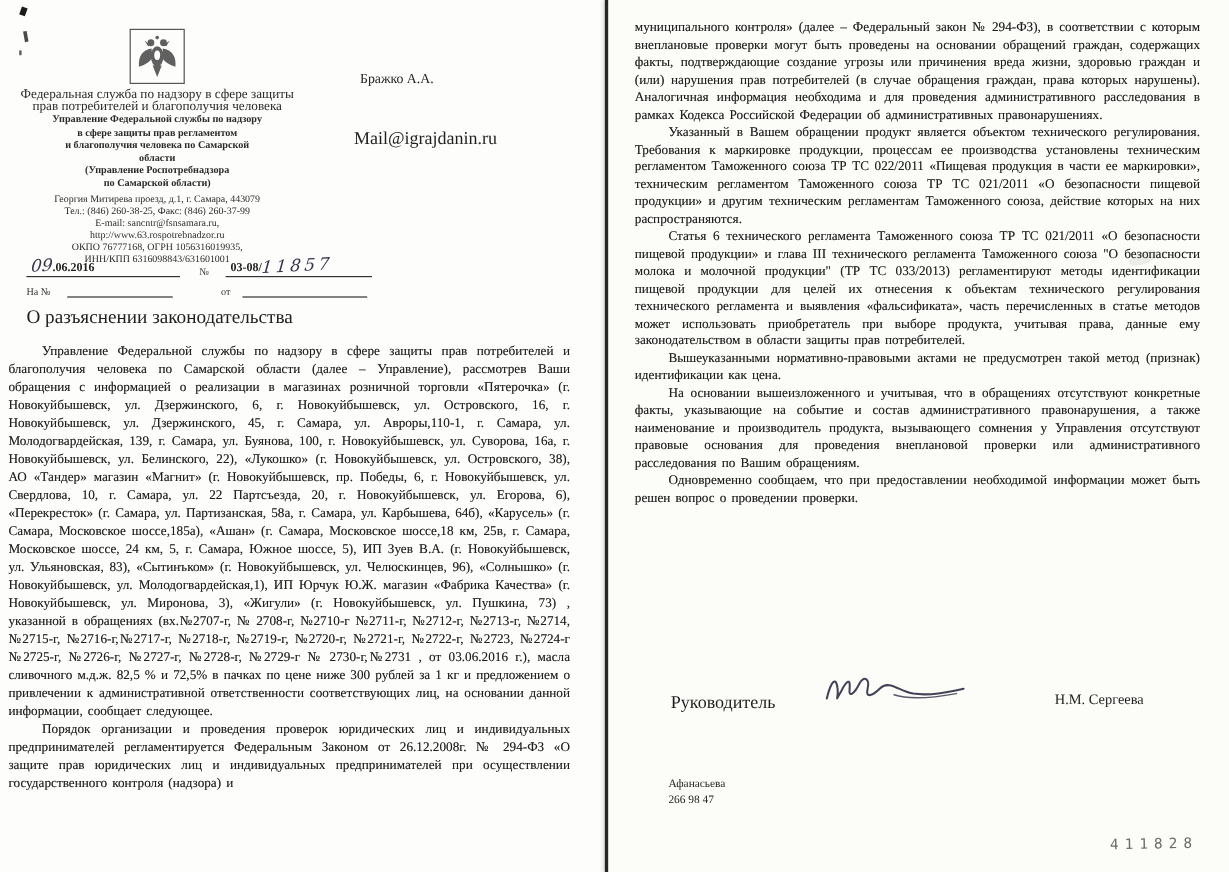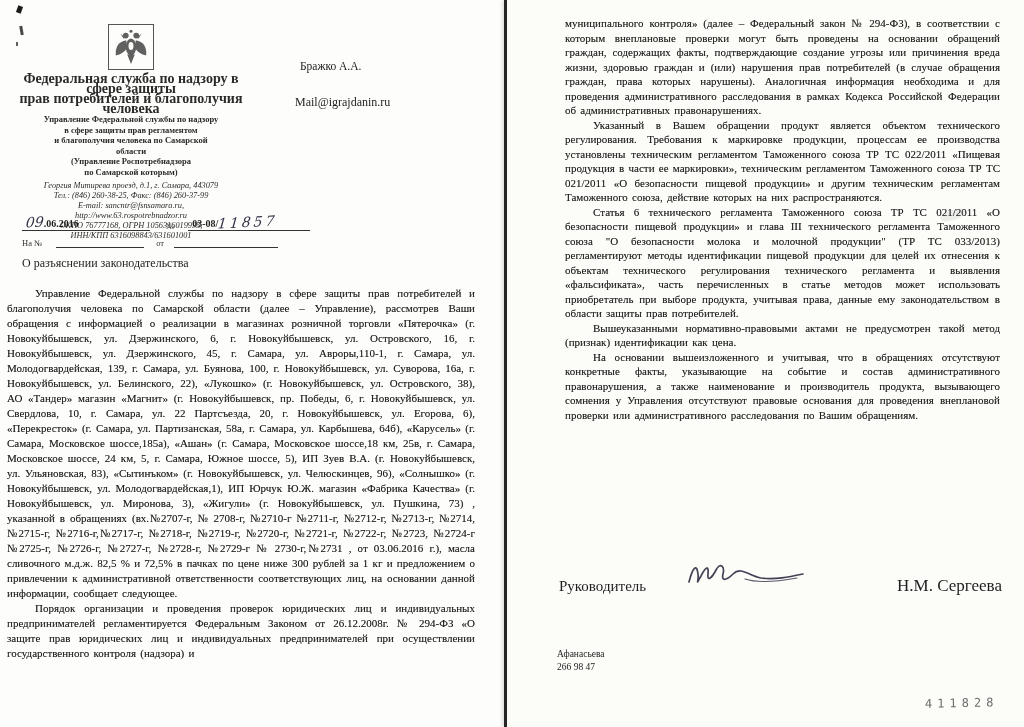--- a/index.html
+++ b/index.html
@@ -7,54 +7,54 @@
           font-family:"Liberation Serif", serif;color:#1e1e1e;}
   .page{position:absolute;top:0;height:727px;background:#fdfdfb;}
   .page-left{left:0;width:505px;}
   .page-right{left:507px;width:517px;background:#fcfcf9;}
   .divider{position:absolute;left:504px;top:0;width:3px;height:727px;background:#262626;
            box-shadow:-2px 0 3px rgba(0,0,0,.12), 2px 0 3px rgba(0,0,0,.10);}
   
   .letterhead{position:absolute;left:12px;top:24px;width:238px;text-align:center;color:#2a2a2a;}
   .emblem{width:44px;height:44px;border:1px solid #555;margin:0 auto 4px auto;
           display:flex;align-items:center;justify-content:center;background:#fdfdfb;}
-  .lh-reg{font-size:14px;line-height:10px;font-weight:bold;}
+  .lh-reg{font-size:11px;line-height:10px;}
   .lh-bold{font-size:8.5px;line-height:10.5px;font-weight:bold;}
-  .lh-addr{margin-top:4px;font-size:8.3px;line-height:10px;font-style:italic;}
+  .lh-addr{margin-top:4px;font-size:8.3px;line-height:10px;}
   
   .addr-name{position:absolute;left:300px;top:60px;font-size:11.5px;}
-  .addr-email{position:absolute;left:295px;top:95px;font-size:12px;}
+  .addr-email{position:absolute;left:295px;top:108px;font-size:15px;}
   
   .ref1{position:absolute;left:22px;top:216px;font-size:10px;white-space:nowrap;}
   .seg{display:inline-block;border-bottom:1px solid #333;padding:0 6px 1px 4px;}
   .seg1{width:118px;}
   .seg2{width:112px;margin-left:14px;}
   .numsign{display:inline-block;margin-left:16px;font-size:8.5px;color:#444;vertical-align:bottom;}
   .hand{display:inline-block;font-family:"DejaVu Serif", serif;font-style:italic;
         font-size:14px;color:#33334a;transform:rotate(-3deg) skewX(-8deg);line-height:12px;}
   .hand-num{letter-spacing:3px;}
   .bold{font-weight:bold;}
   .ref2{position:absolute;left:22px;top:238px;font-size:8.5px;color:#333;white-space:nowrap;}
   .uline{display:inline-block;border-bottom:1px solid #333;height:9px;vertical-align:bottom;}
   .u1{width:88px;margin-left:14px;}
   .u2{width:104px;margin-left:10px;}
-  .ot{margin-left:12px;}
-  .subject{position:absolute;left:22px;top:256px;font-size:12px;}
+  .ot{margin-left:40px;}
+  .subject{position:absolute;left:22px;top:256px;font-size:16px;}
   
   .body1{position:absolute;left:7px;top:286px;width:468px;}
   .body2{position:absolute;left:22px;top:16px;width:471px;}
   .body1 p,.body2 p{margin:0;font-size:11px;line-height:15px;text-align:justify;
                     text-indent:28px;word-spacing:1.5px;
                     text-shadow:0 0 .45px rgba(25,25,25,.45);}
-  .body2 p{line-height:14.5px;margin-left:36px;}
+  .body2 p{line-height:14.5px;}
   .body2 p.cont{text-indent:0;}
   
   .sig-title{position:absolute;left:52px;top:578px;font-size:15px;}
   .sig-scribble{position:absolute;left:178px;top:552px;}
-  .sig-name{position:absolute;left:390px;top:576px;font-size:17px;font-family:Liberation Serif, serif;}
+  .sig-name{position:absolute;left:372px;top:576px;font-size:12px;font-family:Liberation Serif, serif;}
   .executor{position:absolute;left:50px;top:648px;font-size:9.5px;line-height:13px;}
   .stamp{position:absolute;left:418px;top:696px;font-family:"DejaVu Sans Mono", monospace;
          font-size:12px;letter-spacing:5px;color:#5c5c5c;transform:rotate(-1deg);opacity:.9;}
   
   .speck{position:absolute;background:#1b1b1b;}
   .sp1{left:17px;top:6px;width:5px;height:7px;transform:rotate(20deg);}
   .sp2{left:20px;top:26px;width:3px;height:9px;transform:rotate(-10deg);opacity:.8;}
   .sp3{left:16px;top:42px;width:2px;height:4px;opacity:.7;}
   .smudge{position:absolute;border-radius:50%;background:rgba(120,120,120,.12);}
   .sm1{left:940px;top:210px;width:26px;height:10px;transform:rotate(-20deg);}
@@ -86,21 +86,21 @@
       <div class="lh-reg">
         <div>Федеральная служба по надзору в сфере защиты</div>
         <div>прав потребителей и благополучия человека</div>
       </div>
       <div class="lh-bold">
         <div>Управление Федеральной службы по надзору</div>
         <div>в сфере защиты прав регламентом</div>
         <div>и благополучия человека по Самарской</div>
         <div>области</div>
         <div>(Управление Роспотребнадзора</div>
-        <div>по Самарской которым)</div>
+        <div>по Самарской области)</div>
       </div>
       <div class="lh-addr">
         <div>Георгия Митирева проезд, д.1, г. Самара, 443079</div>
         <div>Тел.: (846) 260-38-25, Факс: (846) 260-37-99</div>
         <div>E-mail: sancntr@fsnsamara.ru,</div>
         <div>http://www.63.rospotrebnadzor.ru</div>
         <div>ОКПО 76777168, ОГРН 1056316019935,</div>
         <div>ИНН/КПП 6316098843/631601001</div>
       </div>
     </div>
@@ -125,20 +125,21 @@
 
   <div class="divider"></div>
 
   <div class="page page-right">
     <div class="body2">
       <p class="cont">муниципального контроля» (далее – Федеральный закон № 294-ФЗ), в соответствии с которым внеплановые проверки могут быть проведены на основании обращений граждан, содержащих факты, подтверждающие создание угрозы или причинения вреда жизни, здоровью граждан и (или)  нарушения прав потребителей (в случае обращения граждан, права которых нарушены). Аналогичная информация необходима и для проведения административного расследования в рамках Кодекса Российской Федерации об административных правонарушениях.</p>
       <p>Указанный в Вашем обращении продукт является объектом технического регулирования. Требования к маркировке продукции, процессам ее производства установлены техническим регламентом Таможенного союза ТР ТС 022/2011 «Пищевая продукция в части ее маркировки», техническим регламентом Таможенного союза ТР ТС 021/2011 «О безопасности пищевой продукции» и другим техническим регламентам Таможенного союза, действие которых на них распространяются.</p>
       <p>Статья 6 технического регламента Таможенного союза ТР ТС 021/2011 «О безопасности пищевой продукции» и глава III технического регламента Таможенного союза "О безопасности молока и молочной продукции" (ТР ТС 033/2013) регламентируют методы идентификации пищевой продукции для целей их отнесения к объектам технического регулирования технического регламента и выявления «фальсификата», часть перечисленных в статье методов может использовать приобретатель при выборе продукта, учитывая права, данные ему законодательством в области защиты прав потребителей.</p>
       <p>Вышеуказанными нормативно-правовыми актами не предусмотрен такой метод (признак) идентификации как цена.</p>
       <p>На основании вышеизложенного и учитывая, что в обращениях отсутствуют конкретные факты, указывающие на событие и состав административного правонарушения, а также наименование и производитель продукта, вызывающего сомнения у Управления отсутствуют правовые основания для проведения внеплановой проверки или административного расследования по Вашим обращениям.</p>
+      <p>Одновременно сообщаем, что при предоставлении необходимой информации может быть решен вопрос о проведении проверки.</p>
     </div>
 
     <div class="sig-title">Руководитель</div>
     <svg class="sig-scribble" width="130" height="42" viewBox="0 0 130 42">
       <path d="M4 30 C8 14 12 12 13 22 C14 30 10 34 16 24 C20 16 24 12 23 22 C22 30 27 26 31 18 C35 10 40 14 38 22 C36 30 42 28 48 22 C56 14 64 24 76 26 C90 28 104 25 118 22" fill="none" stroke="#2e2e44" stroke-width="1.7" stroke-linecap="round" opacity="0.9"></path>
       <path d="M60 27 C72 31 90 30 112 26" fill="none" stroke="#2e2e44" stroke-width="1.2" stroke-linecap="round" opacity="0.8"></path>
     </svg>
     <div class="sig-name">Н.М. Сергеева</div>
 
     <div class="executor">

